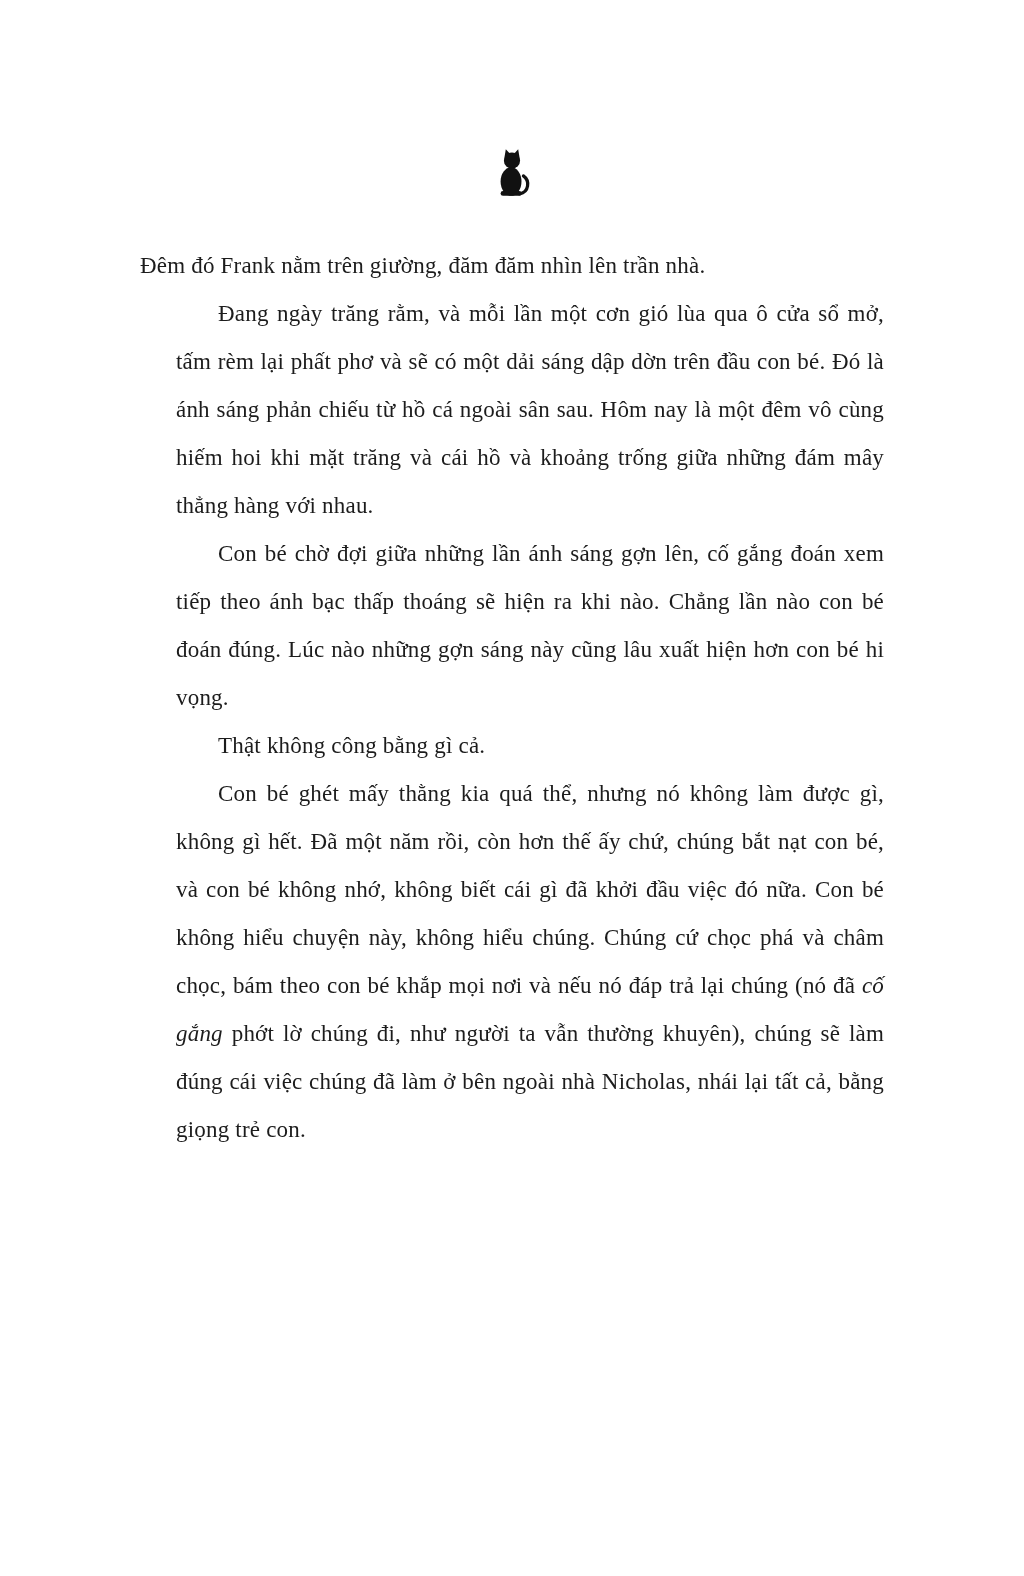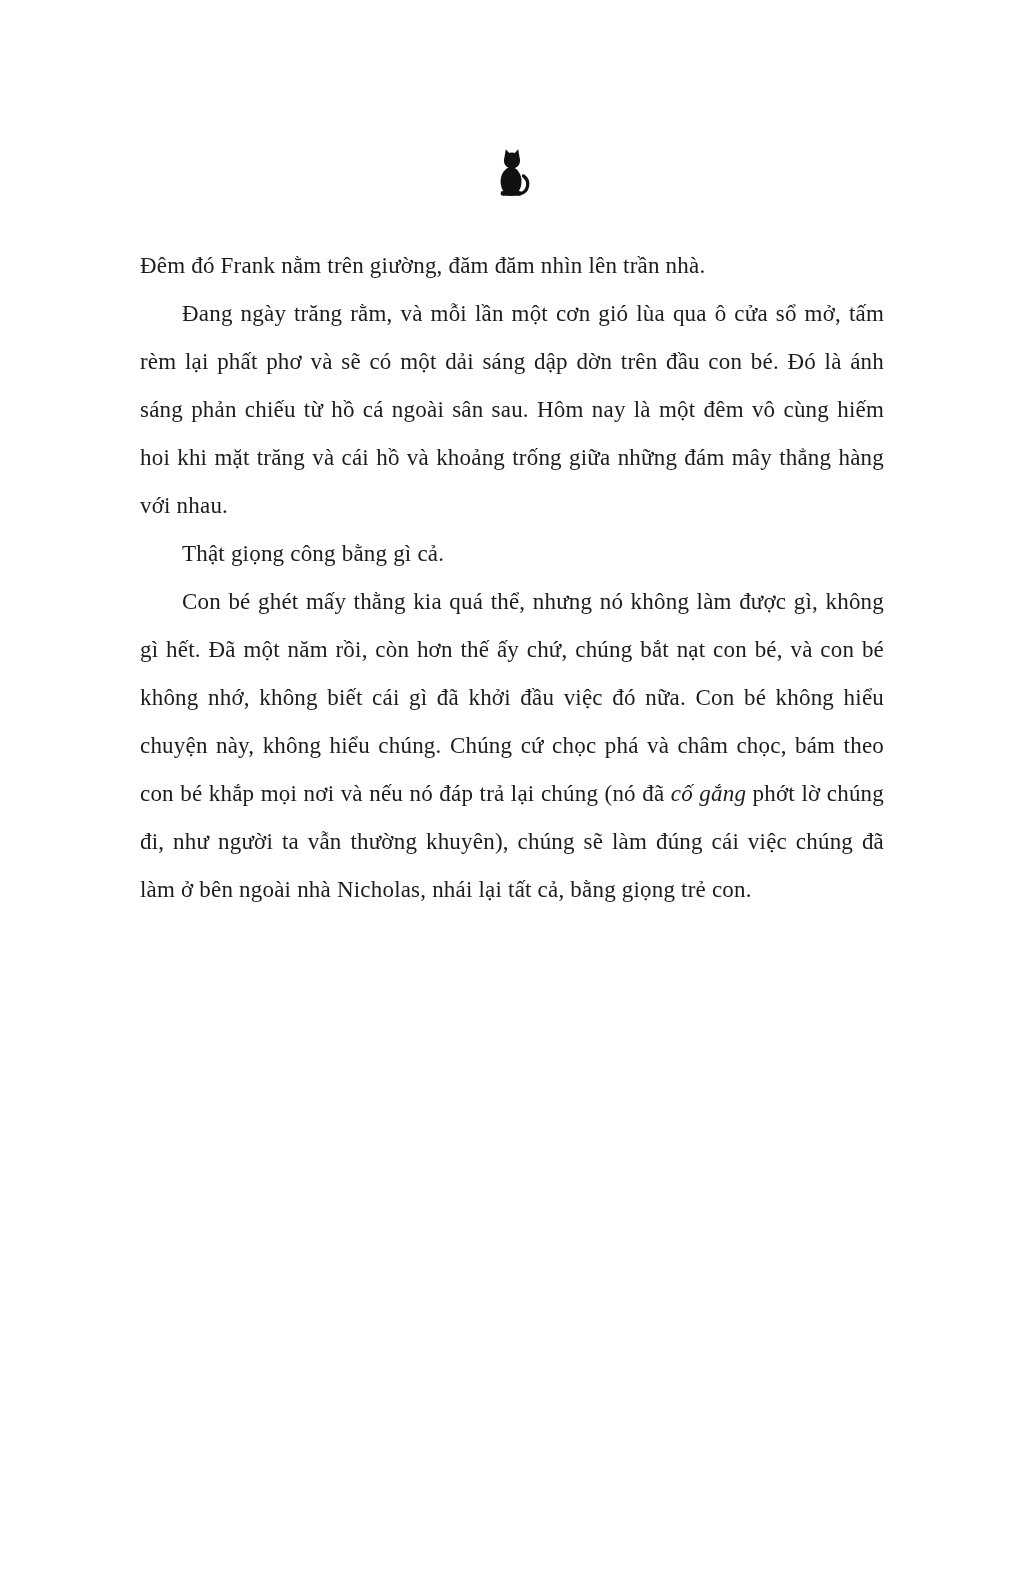--- a/index.html
+++ b/index.html
@@ -39,21 +39,21 @@
 
   .text-block {
     margin-top: 44px;
     font-size: 23px;
     line-height: 48px;
     text-align: justify;
     letter-spacing: 0.2px;
   }
 
   .para { text-indent: 0; }
-  .para.indent { text-indent: 42px; }
+  .para.indent { text-indent: 42px; margin-left: 36px; }
 
   .italic { font-style: italic; }
 </style>
 </head>
 <body>
 
 <div class="page">
 
   <div class="ornament">
     <span>
@@ -65,17 +65,18 @@
         <ellipse cx="19" cy="34" rx="11" ry="15" fill="#111"></ellipse>
         <path d="M28 47 C 38 45, 39 33, 32 28" stroke="#111" stroke-width="3.4" fill="none" stroke-linecap="round"></path>
         <rect x="8" y="44" width="22" height="5" rx="2.5" fill="#111"></rect>
       </svg>
     </span>
   </div>
 
   <div class="text-block">
     <p class="para">Đêm đó Frank nằm trên giường, đăm đăm nhìn lên trần nhà.</p>
     <p class="para indent">Đang ngày trăng rằm, và mỗi lần một cơn gió lùa qua ô cửa sổ mở, tấm rèm lại phất phơ và sẽ có một dải sáng dập dờn trên đầu con bé. Đó là ánh sáng phản chiếu từ hồ cá ngoài sân sau. Hôm nay là một đêm vô cùng hiếm hoi khi mặt trăng và cái hồ và khoảng trống giữa những đám mây thẳng hàng với nhau.</p>
-    <p class="para indent">Thật giọng công bằng gì cả.</p>
+    <p class="para indent">Con bé chờ đợi giữa những lần ánh sáng gợn lên, cố gắng đoán xem tiếp theo ánh bạc thấp thoáng sẽ hiện ra khi nào. Chẳng lần nào con bé đoán đúng. Lúc nào những gợn sáng này cũng lâu xuất hiện hơn con bé hi vọng.</p>
+    <p class="para indent">Thật không công bằng gì cả.</p>
     <p class="para indent"><span>Con bé ghét mấy thằng kia quá thể, nhưng nó không làm được gì, không gì hết. Đã một năm rồi, còn hơn thế ấy chứ, chúng bắt nạt con bé, và con bé không nhớ, không biết cái gì đã khởi đầu việc đó nữa. Con bé không hiểu chuyện này, không hiểu chúng. Chúng cứ chọc phá và châm chọc, bám theo con bé khắp mọi nơi và nếu nó đáp trả lại chúng (nó đã </span><span class="italic">cố gắng</span><span> phớt lờ chúng đi, như người ta vẫn thường khuyên), chúng sẽ làm đúng cái việc chúng đã làm ở bên ngoài nhà Nicholas, nhái lại tất cả, bằng giọng trẻ con.</span></p>
   </div>
 
 </div>
 
 </body></html>

